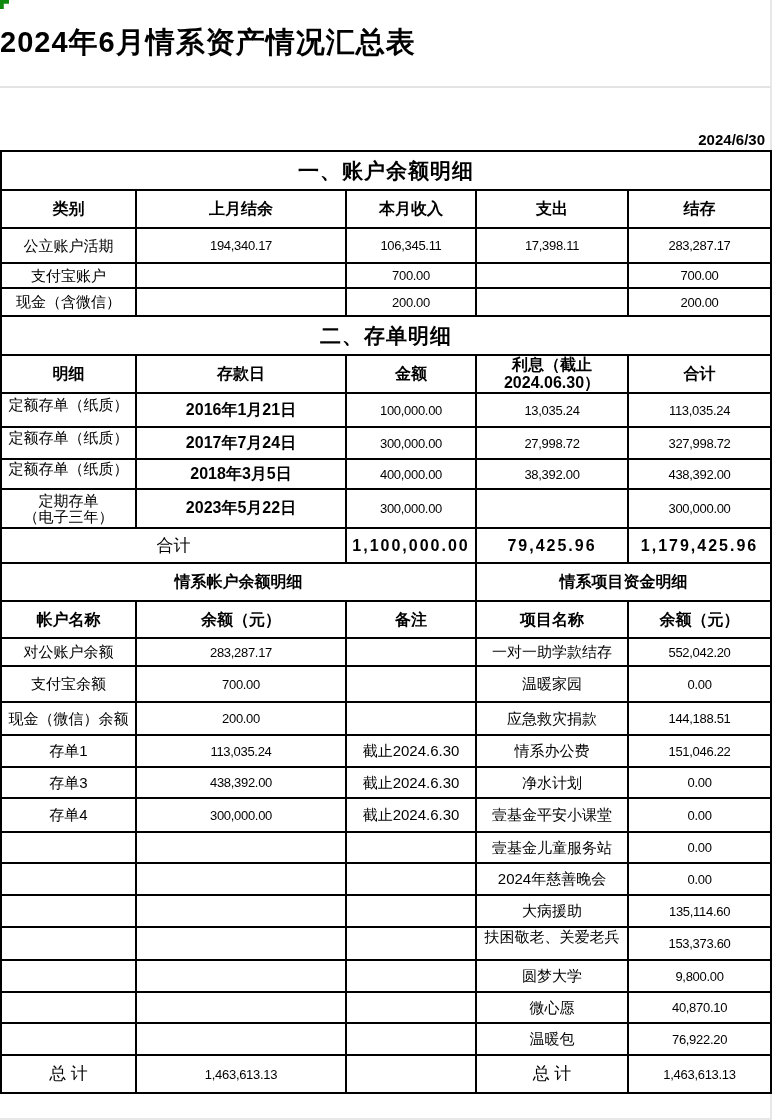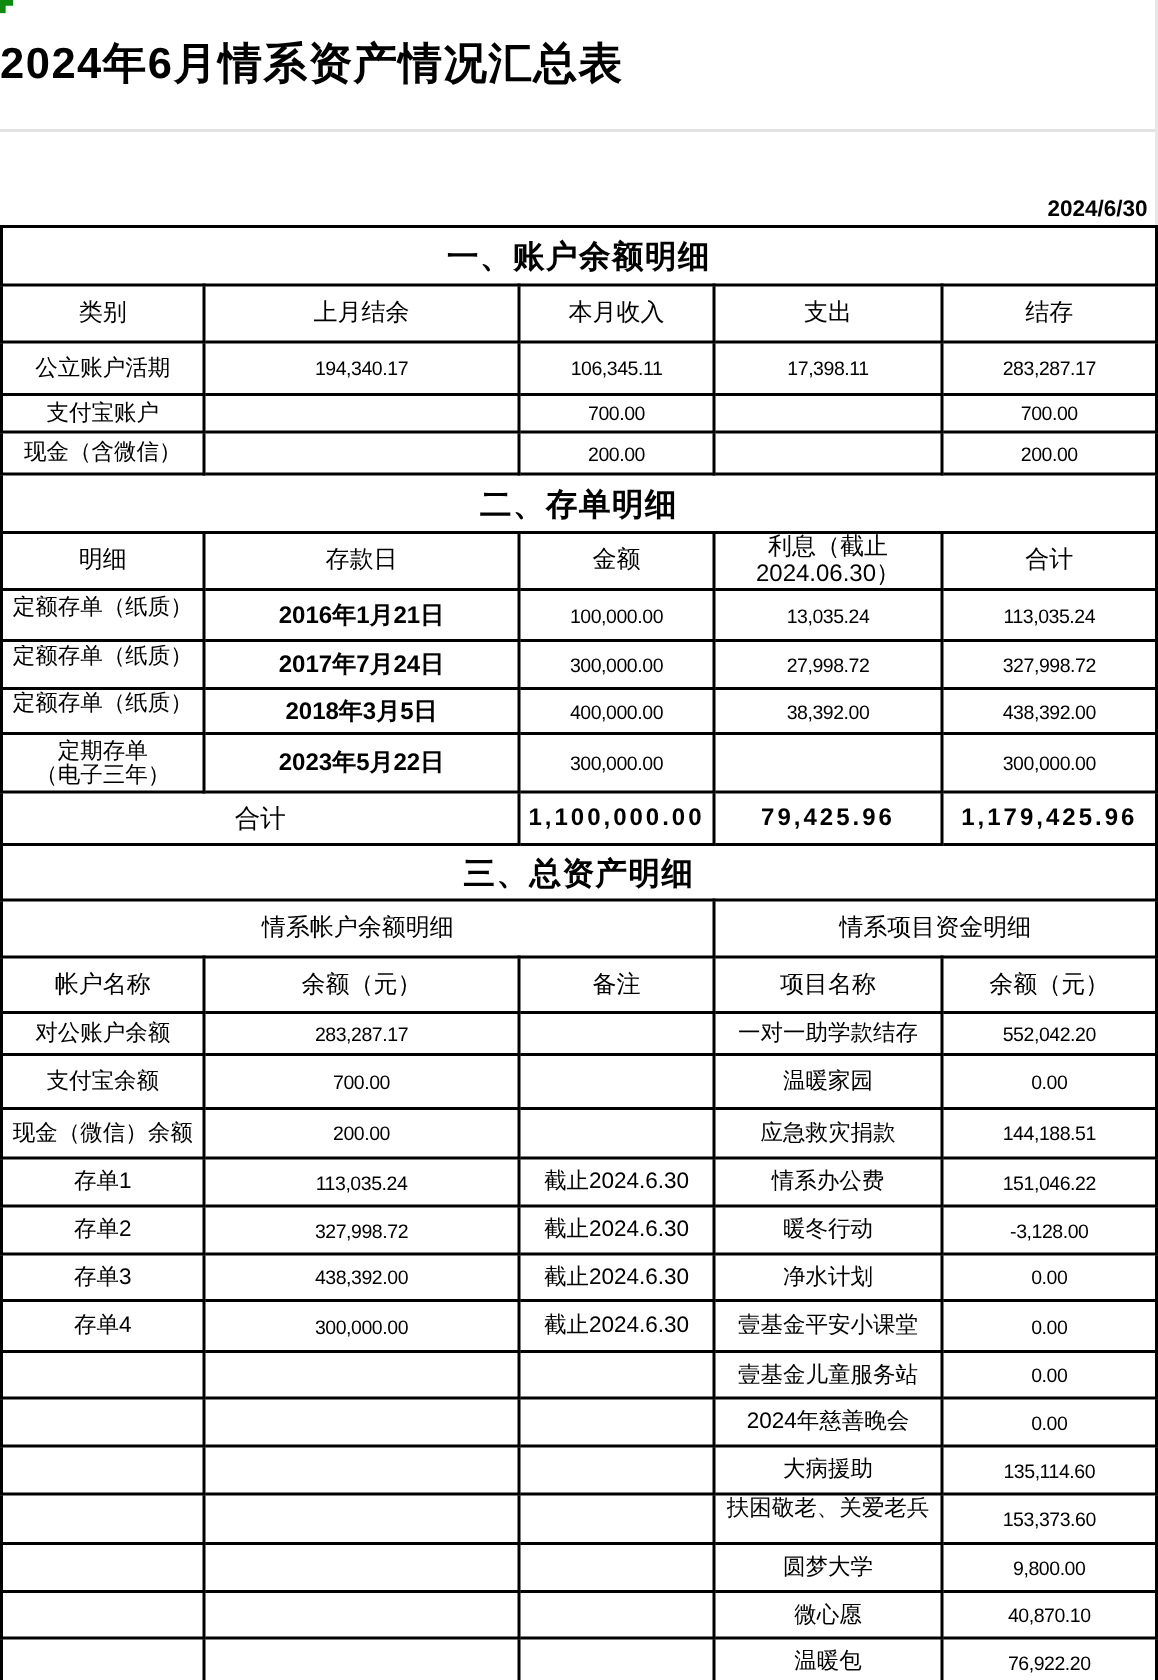--- a/index.html
+++ b/index.html
@@ -49,21 +49,21 @@
   }
   table.main td, table.main th {
     border:2px solid #000;
     padding:0 2px;
     text-align:center;
     vertical-align:middle;
     overflow:hidden;
   }
   .sec-title { font-size:21px; font-weight:700; letter-spacing:1px; }
   th.colhead, .subhead {
-    font-size:16px; font-weight:400;
+    font-size:16px; font-weight:700;
     white-space:pre-line; line-height:18px;
   }
   .label { font-size:15px; font-weight:400; line-height:16px; }
   .num   { font-size:13px; font-weight:400; letter-spacing:-0.3px; white-space:nowrap; }
   .datec { font-size:16px; font-weight:600; white-space:nowrap; }
   .wide  { font-size:16px; font-weight:700; letter-spacing:2px; white-space:nowrap; }
   .pre   { white-space:pre-line; }
   .nowrap{ white-space:nowrap; }
   .tl    { text-align:left; padding-left:4px; }
   .tr    { text-align:right; padding-right:8px; }
@@ -171,23 +171,20 @@
       <td class="num"></td>
       <td class="num">300,000.00</td>
     </tr>
     <tr style="height:35px">
       <td colspan="2" class="label" style="font-size:17px">合计</td>
       <td class="wide">1,100,000.00</td>
       <td class="wide">79,425.96</td>
       <td class="wide">1,179,425.96</td>
     </tr>
 
-    <tr style="height:37px">
-      <td colspan="5" class="sec-title">三、总资产明细</td>
-    </tr>
     <tr style="height:38px">
       <td colspan="3" class="subhead">情系帐户余额明细</td>
       <td colspan="2" class="subhead">情系项目资金明细</td>
     </tr>
     <tr style="height:37px">
       <th class="colhead">帐户名称</th>
       <th class="colhead">余额（元）</th>
       <th class="colhead">备注</th>
       <th class="colhead">项目名称</th>
       <th class="colhead">余额（元）</th>
@@ -213,27 +210,20 @@
       <td class="label nowrap">应急救灾捐款</td>
       <td class="num">144,188.51</td>
     </tr>
     <tr style="height:32px">
       <td class="label nowrap">存单1</td>
       <td class="num">113,035.24</td>
       <td class="label tl nowrap">截止2024.6.30</td>
       <td class="label nowrap">情系办公费</td>
       <td class="num">151,046.22</td>
     </tr>
-    <tr style="height:32px">
-      <td class="label nowrap">存单2</td>
-      <td class="num">327,998.72</td>
-      <td class="label tl nowrap">截止2024.6.30</td>
-      <td class="label nowrap">暖冬行动</td>
-      <td class="num">-3,128.00</td>
-    </tr>
     <tr style="height:31px">
       <td class="label nowrap">存单3</td>
       <td class="num">438,392.00</td>
       <td class="label tl nowrap">截止2024.6.30</td>
       <td class="label nowrap">净水计划</td>
       <td class="num">0.00</td>
     </tr>
     <tr style="height:34px">
       <td class="label nowrap">存单4</td>
       <td class="num">300,000.00</td>

